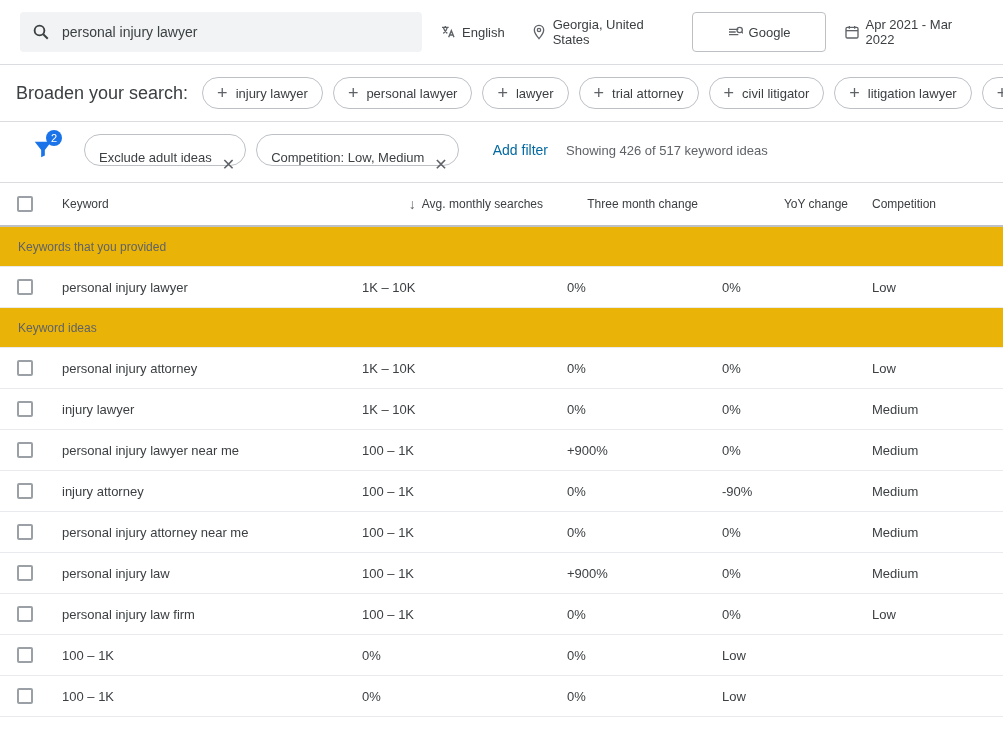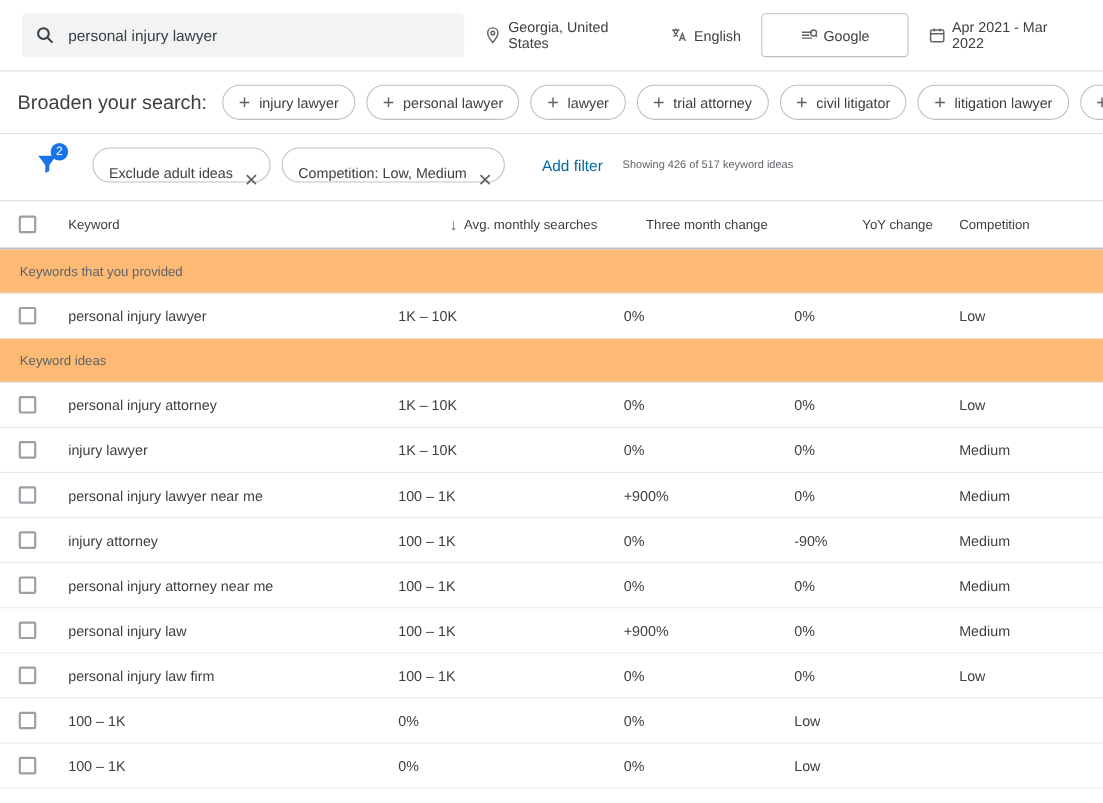--- a/index.html
+++ b/index.html
@@ -119,38 +119,38 @@
     cursor:pointer;
   }
   .close-x { font-size:16px; color:#5f6368; cursor:pointer; line-height:0; }
   .add-filter {
     font-size:14px;
     font-weight:500;
     color:#0369a1;
     cursor:pointer;
     margin-left:20px;
   }
-  .result-count { color:#5f6368; font-size:10px; margin-left:4px; }
+  .result-count { color:#5f6368; font-size:13px; margin-left:4px; }
   
   .table { width:100%; border-collapse:collapse; }
   .table-header {
     display:grid;
     grid-template-columns: 50px 300px 205px 155px 150px 140px;
     align-items:center;
     height:44px;
     border-bottom:2px solid #bdc1c6;
     font-size:12px;
     color:#3c4043;
     font-weight:500;
   }
   .table-header > div { padding:0 12px; display:flex; align-items:center; }
   .col-searches, .col-3m, .col-yoy { justify-content:flex-end; }
   .col-searches { gap:6px; }
   .section-band {
-    background:#fdba74;
+    background:#eab308;
     height:40px;
     display:flex;
     align-items:center;
     padding:0 18px;
     font-size:12px;
     color:#5f6368;
     border-bottom:1px solid #e8eaed;
   }
   .row {
     display:grid;
@@ -183,35 +183,35 @@
           <circle cx="10" cy="10" r="6.5"></circle>
           <line x1="15" y1="15" x2="21" y2="21"></line>
         </svg>
     </span>
     <input type="text" value="personal injury lawyer" style="">
   </div>
 
   <div class="topcontrol">
     <span class="icon">
       <svg width="16" height="16" viewBox="0 0 24 24" fill="none" stroke="#5f6368" stroke-width="2">
+          <path d="M3 5h10M8 3v2M5 5c1 4 3 7 6 9M11 5c-1 4-3 7-6 9"></path>
+          <path d="M13 20l4-10 4 10M14.5 16.5h5"></path>
+        </svg>
+    </span>
+    <span>English</span>
+  </div>
+
+  <div class="topcontrol">
+    <span class="icon">
+      <svg width="16" height="16" viewBox="0 0 24 24" fill="none" stroke="#5f6368" stroke-width="2">
           <path d="M12 2C8 2 5 5 5 9c0 5 7 13 7 13s7-8 7-13c0-4-3-7-7-7z"></path>
           <circle cx="12" cy="9" r="2.5"></circle>
         </svg>
     </span>
     <span>Georgia, United States</span>
-  </div>
-
-  <div class="topcontrol">
-    <span class="icon">
-      <svg width="16" height="16" viewBox="0 0 24 24" fill="none" stroke="#5f6368" stroke-width="2">
-          <path d="M3 5h10M8 3v2M5 5c1 4 3 7 6 9M11 5c-1 4-3 7-6 9"></path>
-          <path d="M13 20l4-10 4 10M14.5 16.5h5"></path>
-        </svg>
-    </span>
-    <span>English</span>
   </div>
 
   <div class="topcontrol boxed">
     <span class="icon">
       <svg width="16" height="16" viewBox="0 0 24 24" fill="none" stroke="#5f6368" stroke-width="2">
           <path d="M3 8h14M3 12h10M3 16h14"></path>
           <circle cx="19" cy="9" r="4"></circle>
           <line x1="22" y1="12" x2="24" y2="14"></line>
         </svg>
     </span>

